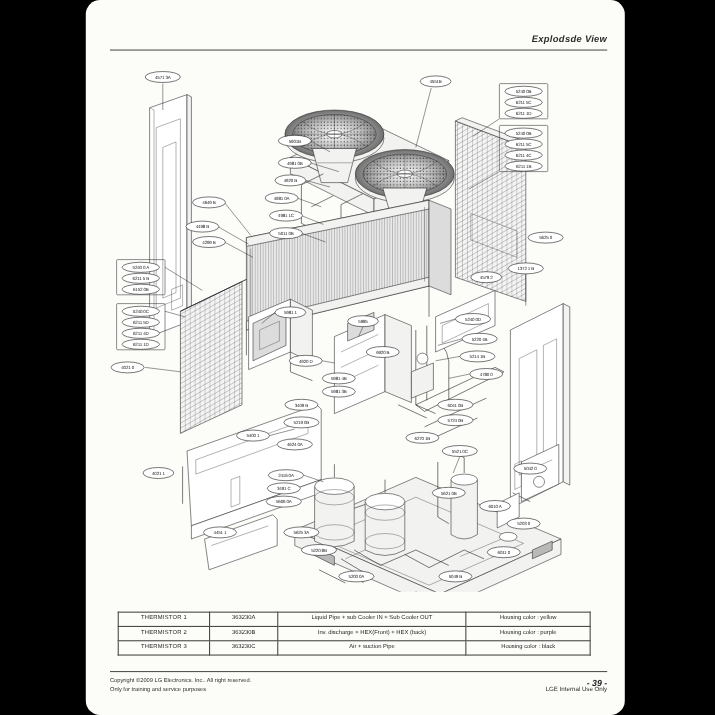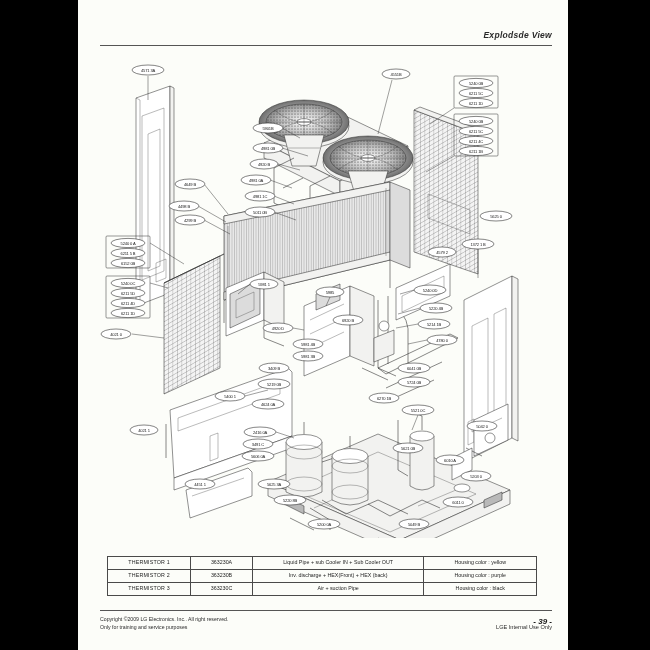--- a/index.html
+++ b/index.html
@@ -3,21 +3,21 @@
 <meta charset="utf-8">
 <style>
   html,body{margin:0;padding:0;background:#000;}
   body{width:650px;height:650px;overflow:hidden;
        font-family:"Liberation Sans",sans-serif;}
 
   #screen{position:relative;width:650px;height:650px;background:#000;}
 
   
   #page{position:absolute;left:78px;top:0;width:490px;height:650px;
-        background:#fcfdf9;overflow:hidden;}
+        background:#fcfdf9;overflow:hidden;border-radius:13px;}
 
   
   #hdr{position:absolute;left:22px;top:30px;width:452px;}
   #hdr-title{position:absolute;right:0;top:0;font-style:italic;font-weight:bold;
              font-size:8.5px;color:#2a2a2a;letter-spacing:.3px;white-space:nowrap;}
   #hdr-rule{position:absolute;left:0;top:15px;width:452px;height:1px;background:#555;}
 
   
   #art{position:absolute;left:0;top:38px;width:490px;height:500px;}
   #art svg{display:block;}

